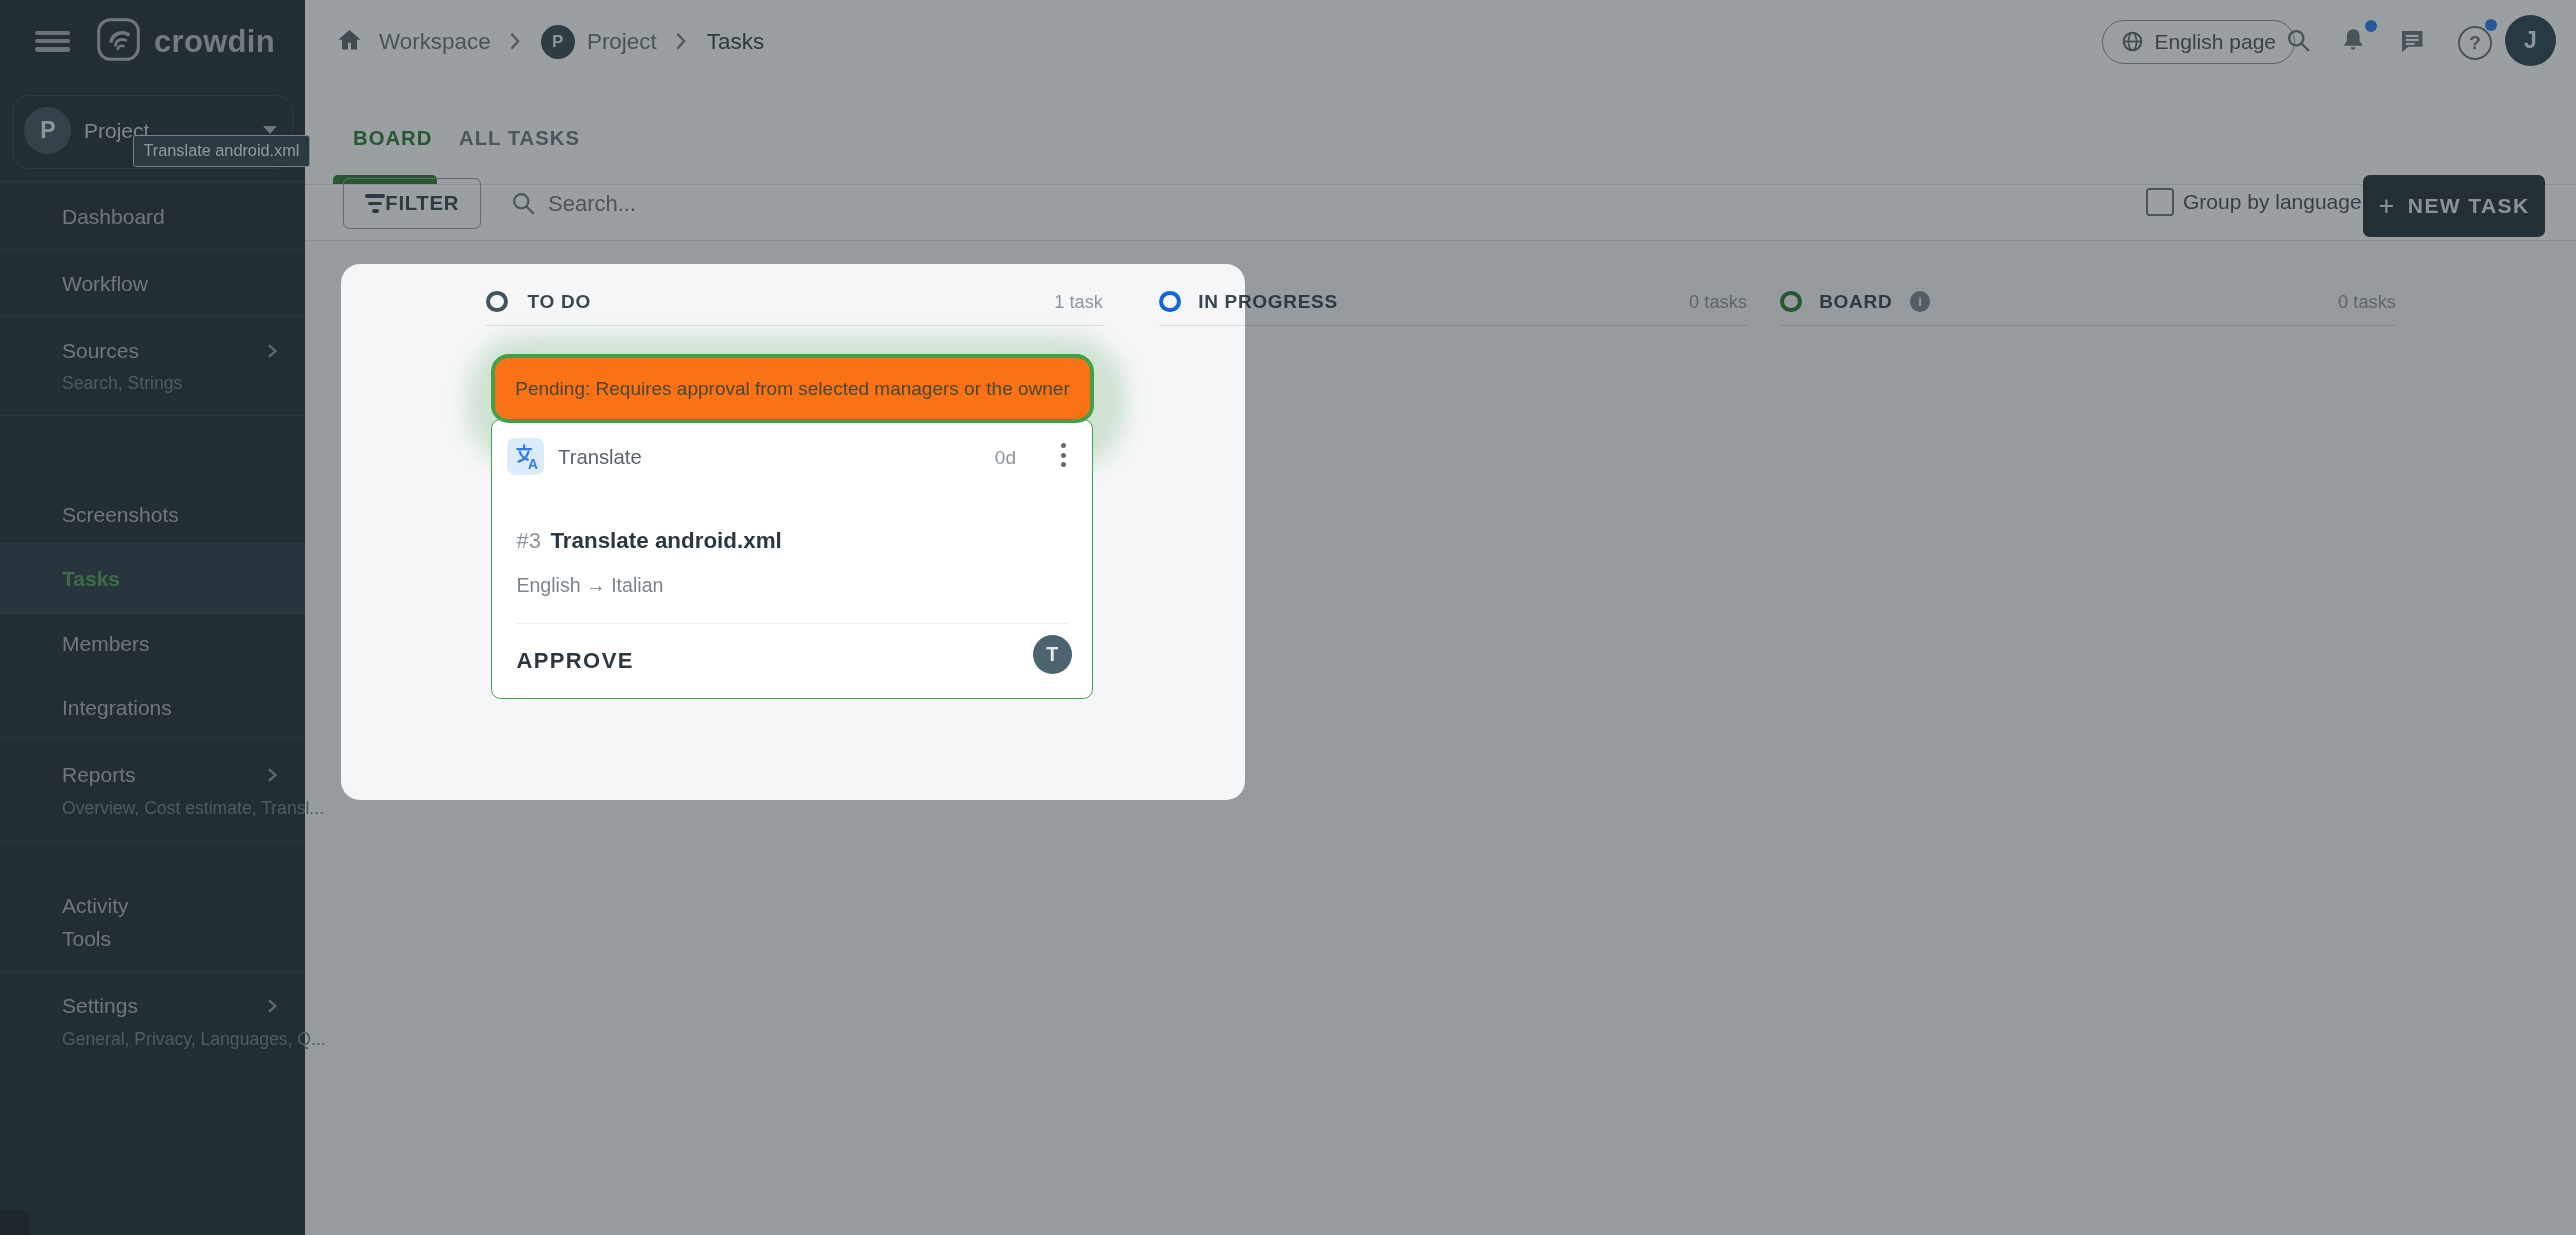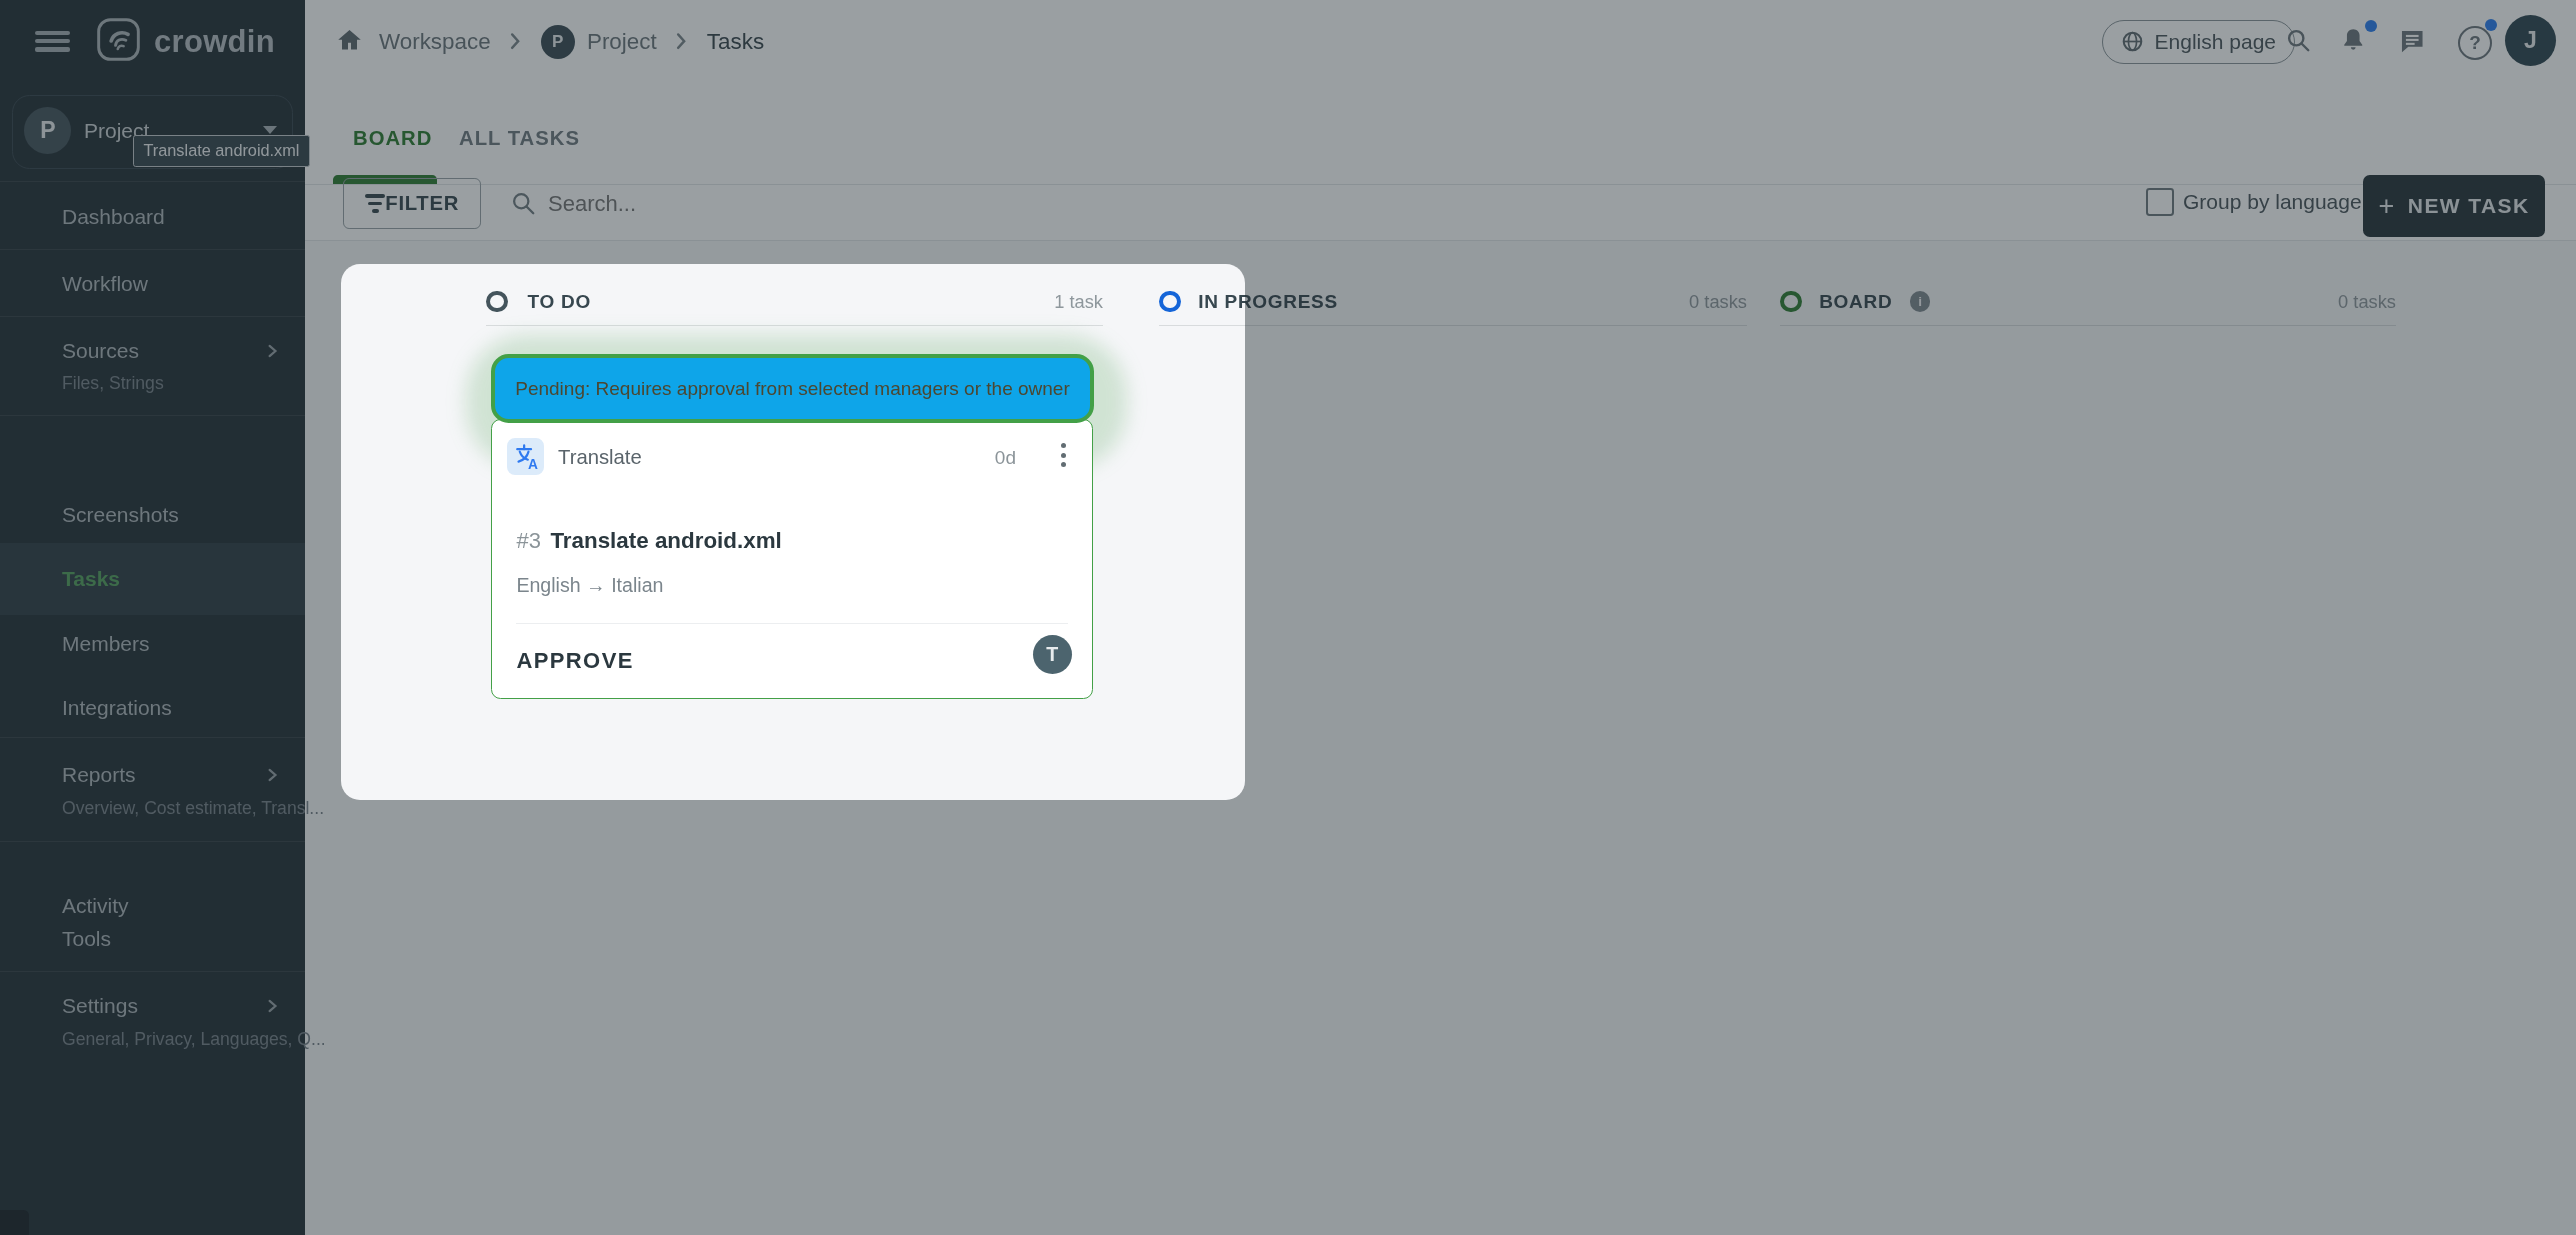--- a/index.html
+++ b/index.html
@@ -62,21 +62,21 @@
   .col-count{margin-left:auto;font-size:18.3px;color:#8e979c;}
   .col-divider{top:325px;height:1.4px;background:#d8dbdd;z-index:4;}
   .info-i{width:20.3px;height:20.3px;border-radius:50%;background:#7f898f;color:#f4f5f6;
           display:flex;align-items:center;justify-content:center;font-size:13.6px;font-weight:bold;}
 
   
   .spotlight{left:341px;top:264px;width:904px;height:536px;background:#f5f6f8;
              border-radius:19px;z-index:2;}
   .glow{left:466px;top:335px;width:661px;height:134px;border-radius:61px;
         background:rgba(76,160,80,0.22);filter:blur(9.5px);z-index:4;}
-  .pending-tip{left:491px;top:354px;width:595px;height:61px;background:#0ea5e9;
+  .pending-tip{left:491px;top:354px;width:595px;height:61px;background:#f97316;
         border:4.1px solid #43a047;border-radius:17.6px;z-index:7;display:flex;
         align-items:center;justify-content:center;font-size:19px;color:#4c4730;}
   .task-card{left:491px;top:419px;width:600px;height:278px;background:#ffffff;
         border:1.4px solid #43a047;border-radius:9.5px;z-index:6;}
   .tcard-icon{left:15px;top:17.6px;width:37px;height:37px;border-radius:8.1px;background:#dcebfa;
         display:flex;align-items:center;justify-content:center;}
   .kebab i{display:block;width:5.4px;height:5.4px;border-radius:50%;background:#626d73;margin:4.1px 0;}
 
   
   .dim-hole{left:341px;top:264px;width:904px;height:536px;border-radius:19px;
@@ -128,21 +128,21 @@
       <span class="side-label">Workflow</span>
       </div>
     <div class="abs side-item" style="top:326px;">
       <span class="side-label">Sources</span>
       <span class="side-chevron">
         <svg width="17.6" height="17.6" viewBox="0 0 24 24">
             <path d="M9 5l8 7-8 7" fill="none" stroke="#9aa3a8" stroke-width="3" stroke-linecap="round"></path>
           </svg>
         </span>
       </div>
-    <div class="abs side-sub nowrap" style="top:373px;">Files, Strings</div>
+    <div class="abs side-sub nowrap" style="top:373px;">Search, Strings</div>
     <div class="abs side-item" style="top:490px;">
       <span class="side-label">Screenshots</span>
       </div>
     <div class="abs side-item" style="top:554px;">
       <span class="side-label" style="color:#55a05e;font-weight:bold;">Tasks</span>
       </div>
     <div class="abs side-item" style="top:619px;">
       <span class="side-label">Members</span>
       </div>
     <div class="abs side-item" style="top:683px;">

